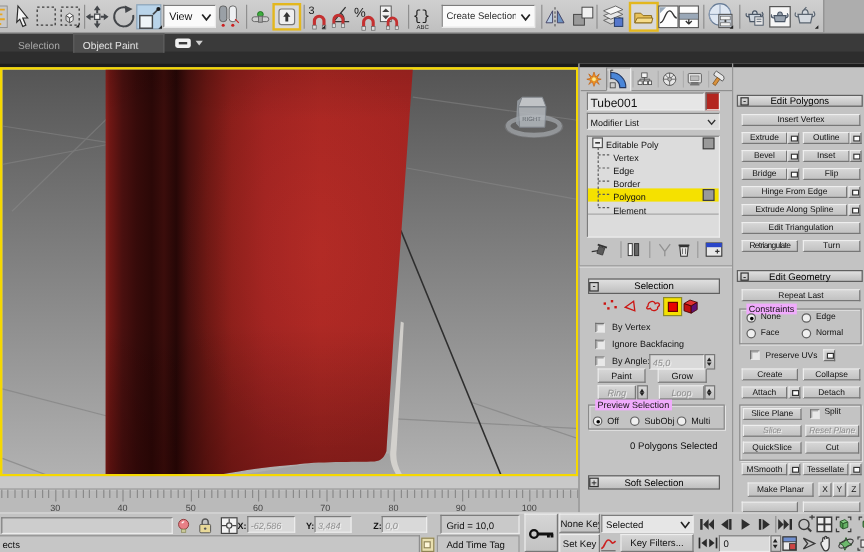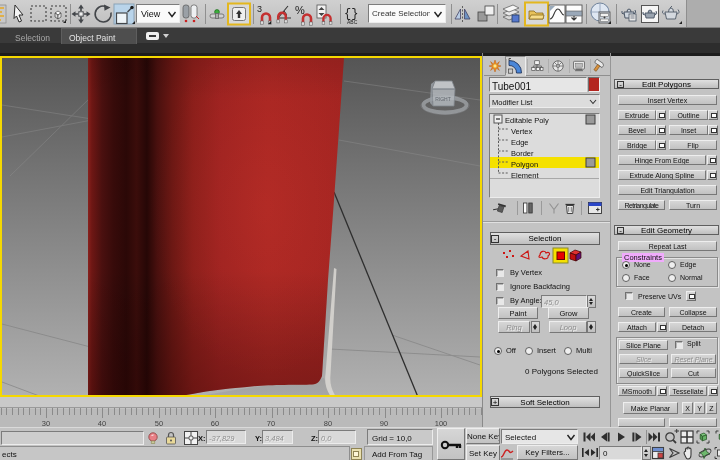--- a/index.html
+++ b/index.html
@@ -543,26 +543,29 @@
     <div class="abs lbl" style="left:27px;top:243px;">By Angle:</div>
   <div class="sunk" style="left:58px;top:242px;width:46px;height:13px;"></div>
   <div class="abs lbl dis" style="left:61px;top:245px;color:#909090;">45,0</div>
   <div class="spn" style="left:104px;top:242px;height:13px;"></div>
   <div class="btn" style="left:15px;top:254px;width:40px;height:12px;line-height:11px;">Paint</div>
   <div class="btn" style="left:65px;top:254px;width:41px;height:12px;line-height:11px;">Grow</div>
   <div class="btn dis" style="left:15px;top:268px;width:32px;height:12px;line-height:11px;">Ring</div>
   <div class="spn" style="left:48px;top:268px;height:12px;"></div>
   <div class="btn dis" style="left:66px;top:268px;width:38px;height:12px;line-height:11px;">Loop</div>
   <div class="spn" style="left:104px;top:268px;height:12px;"></div>
+  <div class="grp" style="left:7px;top:284px;width:114px;height:21px;">
+      <div class="grplbl">Preview Selection</div>
+    </div>
   <div class="rad" style="left:11px;top:294px;">
       <div class="rdot"></div>
     </div>
     <div class="abs lbl" style="left:23px;top:293px;">Off</div>
   <div class="rad" style="left:42px;top:294px;"></div>
-    <div class="abs lbl" style="left:54px;top:293px;">Insert</div>
+    <div class="abs lbl" style="left:54px;top:293px;">SubObj</div>
   <div class="rad" style="left:81px;top:294px;"></div>
     <div class="abs lbl" style="left:93px;top:293px;">Multi</div>
   <div class="abs lbl" style="left:42px;top:314px;font-size:8px;">0 Polygons Selected</div>
 
   <div class="hdr" style="left:7px;top:343px;width:110px;height:12px;line-height:11px;">Soft Selection</div>
   <div class="abs" style="left:8px;top:345px;width:8px;height:8px;border:1px solid #333;font-size:8px;line-height:7px;text-align:center;color:#000;">+</div>
 </div>
 
 <div class="abs" id="cmd2" style="left:610px;top:53px;width:110px;height:374px;background:#c3c3c3;border-left:1px solid #969696;font-size:9px;">
   <div class="abs" style="left:0;top:0;width:110px;height:3px;background:#1c1c1c;"></div>
@@ -648,21 +651,21 @@
       </g>
 
     <g transform="translate(45,8)">
         <rect x="-6.5" y="-6.5" width="13" height="13" fill="#f2f2f2" stroke="#444" stroke-width="1"></rect>
         <circle r="2.2" fill="none" stroke="#444" stroke-width="1"></circle>
         <path d="M0,-6 L0,-2.5 M0,2.5 L0,6 M-6,0 L-2.5,0 M2.5,0 L6,0" stroke="#444" stroke-width="1"></path>
       </g>
   </svg>
   <div class="abs lbl" style="left:198px;top:6px;font-weight:bold;font-size:7.5px;">X:</div>
   <div class="sunk" style="left:206px;top:2px;width:40px;height:14px;"></div>
-    <div class="abs lbl dis" style="left:209px;top:6px;color:#8a8a8a;">-37,829</div>
+    <div class="abs lbl dis" style="left:209px;top:6px;color:#8a8a8a;">-62,586</div>
   <div class="abs lbl" style="left:255px;top:6px;font-weight:bold;font-size:7.5px;">Y:</div>
   <div class="sunk" style="left:262px;top:2px;width:31px;height:14px;"></div>
     <div class="abs lbl dis" style="left:265px;top:6px;color:#8a8a8a;">3,484</div>
   <div class="abs lbl" style="left:311px;top:6px;font-weight:bold;font-size:7.5px;">Z:</div>
   <div class="sunk" style="left:318px;top:2px;width:38px;height:14px;"></div>
     <div class="abs lbl dis" style="left:321px;top:6px;color:#8a8a8a;">0,0</div>
   <div class="sunk" style="left:367px;top:1px;width:66px;height:16px;background:#c9c9c9;"></div>
   <div class="abs lbl" style="left:372px;top:6px;font-size:8px;">Grid = 10,0</div>
   <div class="btn" style="left:437px;top:0px;width:28px;height:32px;">
     <svg width="26" height="30">
@@ -736,21 +739,21 @@
           </g>
         </g>
     </g>
   </svg>
 
   <div class="abs" style="left:0;top:18px;width:350px;height:15px;background:#c6c6c6;border-top:1px solid #8e8e8e;border-right:1px solid #8e8e8e;"></div>
   <div class="abs lbl" style="left:2px;top:22px;font-size:8px;">ects</div>
   <div class="abs" style="left:351px;top:20px;width:11px;height:12px;background:#e9e0b0;border:1px solid #8f8455;"></div>
   <div class="abs" style="left:353px;top:23px;width:6px;height:6px;background:#fdf6d8;border:1px solid #8f8455;"></div>
   <div class="abs" style="left:364px;top:18px;width:69px;height:15px;background:#c6c6c6;border:1px solid #989898;"></div>
-  <div class="abs lbl" style="left:372px;top:22px;font-size:8px;">Add From Tag</div>
+  <div class="abs lbl" style="left:372px;top:22px;font-size:8px;">Add Time Tag</div>
   <svg class="abs" style="left:500px;top:19px;" width="14" height="13">
       <path d="M1,10 C4,10 4,3 7,3 C10,3 9,8 13,4" stroke="#cc2222" stroke-width="1.4" fill="none"></path>
       <path d="M1,12 L13,12" stroke="#555" stroke-width="0.8"></path>
     </svg>
   <div class="btn" style="left:517px;top:17px;width:61px;height:15px;line-height:14px;font-size:8px;">Key Filters...</div>
   <svg class="abs" style="left:582px;top:19px;" width="16" height="12">
       <g fill="#2a2a2a">
         <rect x="0" y="1" width="1.6" height="9"></rect>
         <path d="M2.5,5.5 L7,2 L7,9 Z"></path>
         <path d="M13.5,5.5 L9,2 L9,9 Z"></path>

